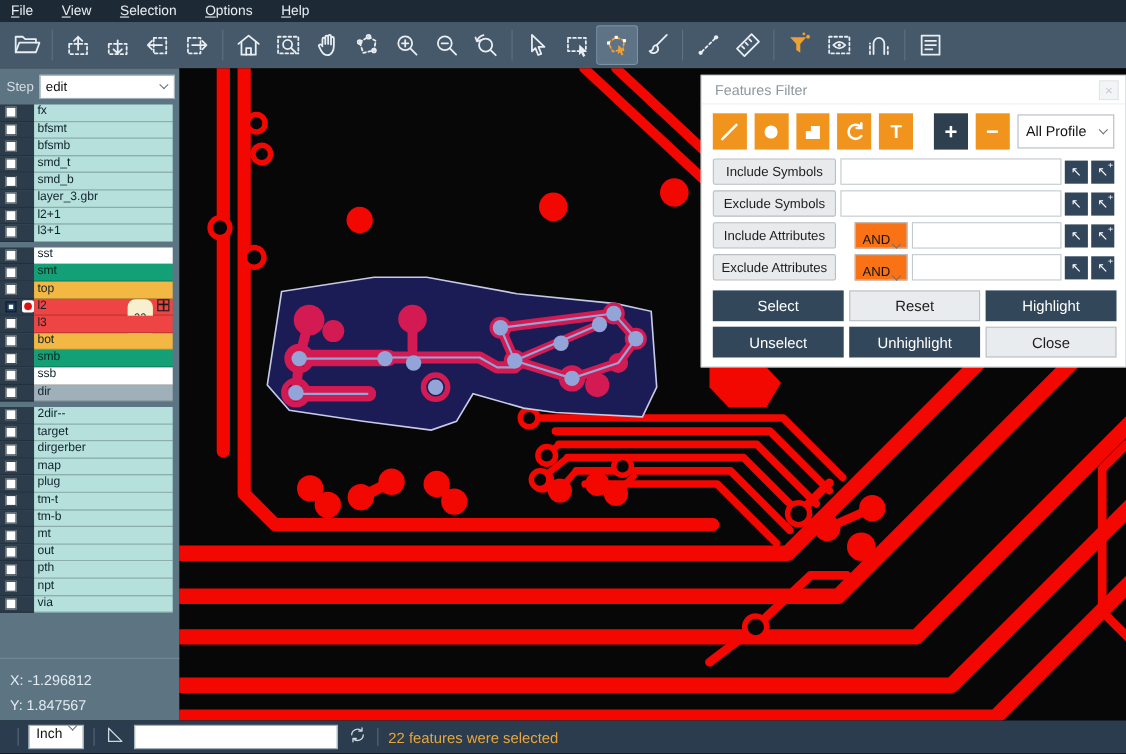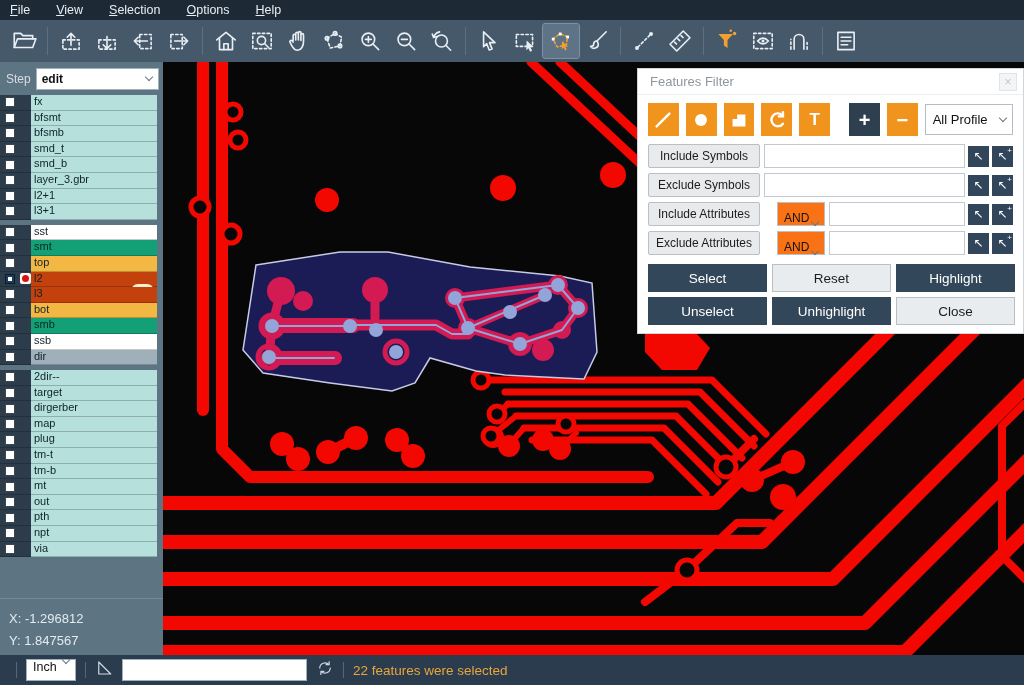--- a/index.html
+++ b/index.html
@@ -20,37 +20,37 @@
   .tb.active{background:#5e7486;outline:1px solid #7b93a5;}
   .tb .orange{stroke:#f0a030;}
   .tbsep{width:1px;height:28px;background:#5d7082;margin:0 5px;}
   .dash{stroke-dasharray:2.2 2.2;}
 
   
   .sidebar{position:absolute;left:0;top:62px;width:163px;height:593px;background:#5d7483;z-index:4;}
   .steprow{display:flex;align-items:center;height:33px;padding:0 4px;}
   .steplabel{color:#d7dee3;font-size:12px;margin:0 5px 0 2px;}
   .stepbox{flex:1;height:22px;background:#fff;border:1px solid #9fb0ba;display:flex;align-items:center;
-    font-size:12px;color:#111;padding-left:5px;font-weight:bold;}
+    font-size:12px;color:#111;padding-left:5px;font-weight:normal;}
   .chev{width:6px;height:6px;border-right:1.6px solid #6a7680;border-bottom:1.6px solid #6a7680;
     transform:rotate(45deg);margin:-3px 6px 0 auto;}
   .lgroup{margin-bottom:5px;}
   .lrow{display:flex;align-items:stretch;height:15.6px;width:157px;}
   .cbw{width:20px;background:#2c3c4a;display:flex;align-items:center;justify-content:center;
     border-bottom:1px solid #22303c;}
   .cb{width:10px;height:10px;background:#fff;border:1.5px solid #3a4854;}
   .tilew{width:11px;background:#2c3c4a;border-bottom:1px solid #22303c;display:flex;align-items:center;justify-content:center;}
   .lrow.sel .cb{background:#1d3a5f;border-color:#0d1c2b;position:relative;}
   .lrow.sel .cb::after{content:"";position:absolute;left:2px;top:2px;width:4px;height:4px;background:#fff;}
   .tile{width:11px;height:11px;background:#fff;border-radius:2px;display:flex;align-items:center;justify-content:center;}
   .reddot{width:7px;height:7px;border-radius:50%;background:#e01010;}
   .cell{flex:1;display:flex;align-items:flex-start;font-size:11px;color:#10222c;padding:0 3px;
     border-bottom:1px solid rgba(0,0,0,.22);}
   .c-teal{background:#b5e0dc;} .c-green{background:#13a077;color:#07291e;}
-  .c-amber{background:#f2b843;} .c-mustard{background:#c2410c;flex-direction:column;}
+  .c-amber{background:#f2b843;} .c-mustard{background:#ef4444;}
   .c-white{background:#ffffff;} .c-gray{background:#9fb0ba;}
   .badge{margin-left:auto;background:#f7f0cf;border-radius:7px;padding:12px 6px;font-size:10px;color:#2b2b2b;line-height:12px;}
   .gridic{width:11px;height:11px;border:1.5px solid #1a1a1a;margin-left:4px;flex:none;background:
     linear-gradient(#1a1a1a,#1a1a1a) 50% 0/1.5px 100% no-repeat,
     linear-gradient(#1a1a1a,#1a1a1a) 0 50%/100% 1.5px no-repeat;}
   .sb-sep{position:absolute;left:0;top:536px;width:163px;height:1px;background:#74899a;}
   .coords{position:absolute;left:9px;top:546px;color:#e3ebf1;font-size:13px;line-height:22px;}
 
   
   #canvas{position:absolute;left:163px;top:62px;width:861px;height:593px;z-index:1;}

